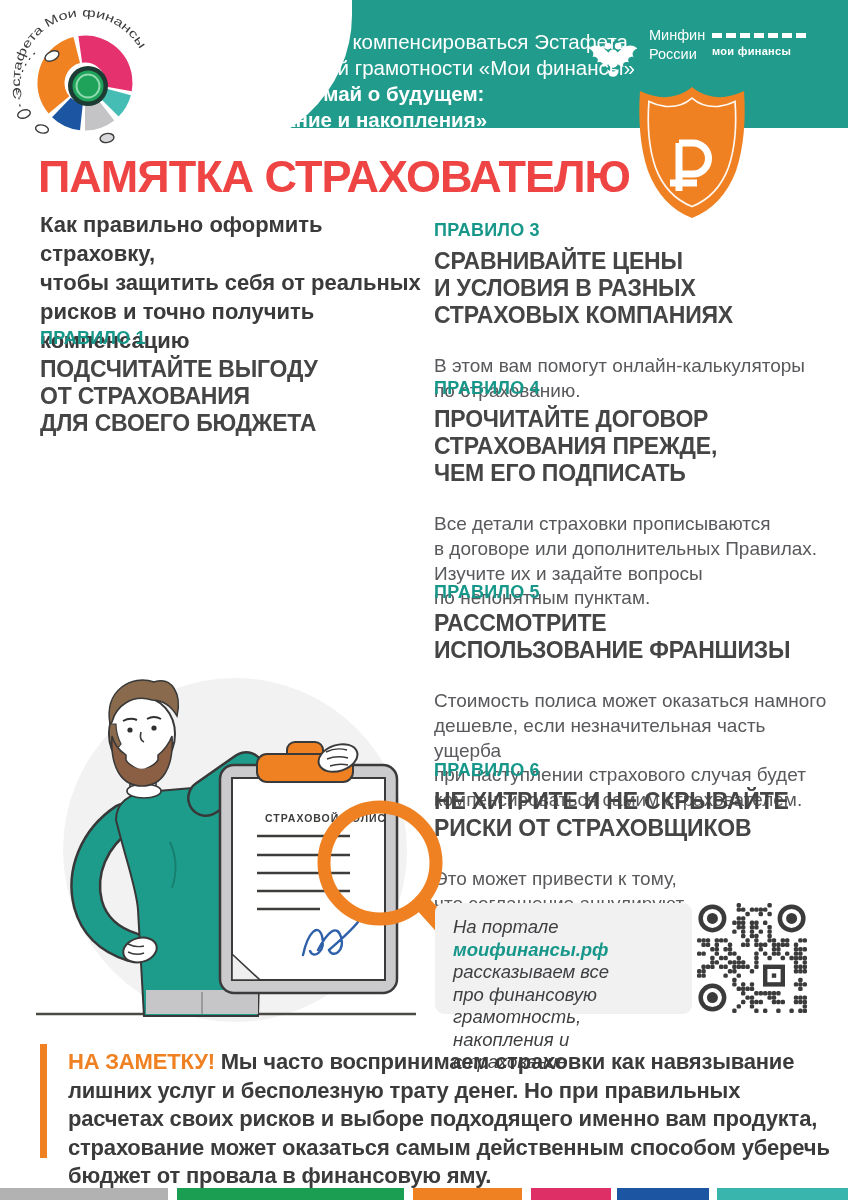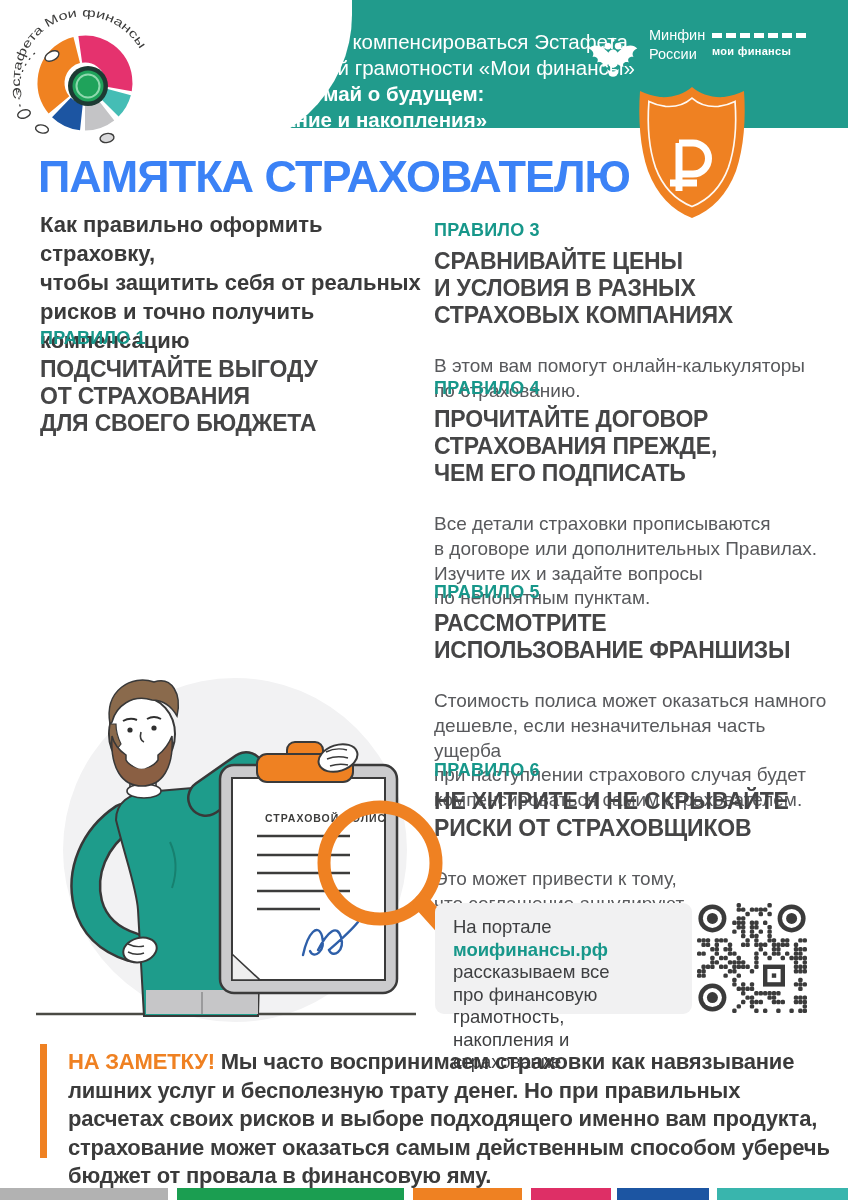--- a/index.html
+++ b/index.html
@@ -17,38 +17,38 @@
   .minfin-label{color:#fff;font-size:14.5px;line-height:1.3;margin-left:8px;}
   .myfin{position:absolute;left:712px;top:33px;width:96px;}
   .myfin-dashes{height:5px;background:repeating-linear-gradient(90deg,#fff 0 10px,transparent 10px 14px);}
   .myfin-word{color:#fff;font-weight:700;font-size:11px;letter-spacing:.3px;margin-top:7px;}
 
   
   .shield{position:absolute;left:636px;top:84px;width:112px;height:136px;}
 
   
   .title{position:absolute;left:38px;top:151px;font-size:45px;font-weight:800;
-         letter-spacing:-1px;color:#3b82f6;}
+         letter-spacing:-1px;color:#ef4444;}
   .intro{position:absolute;left:40px;top:210px;width:400px;font-size:22px;font-weight:700;
          line-height:1.32;color:#3A3A3A;}
   .rule{position:absolute;width:402px;}
   .rule-label{color:#17978A;font-size:18px;font-weight:800;letter-spacing:.2px;}
   .rule-title{color:#454546;font-size:23px;font-weight:700;line-height:1.18;margin-top:7px;letter-spacing:-.2px;}
   .rule-body{color:#58595C;font-size:19px;line-height:1.3;margin-top:25px;}
   #rule1{left:40px;top:328px;} #rule2{left:40px;top:548px;}
   #rule3{left:434px;top:220px;} #rule4{left:434px;top:378px;}
   #rule5{left:434px;top:582px;} #rule6{left:434px;top:760px;}
 
   
   .illus{position:absolute;left:20px;top:660px;width:440px;height:370px;overflow:visible;}
 
   
   .portal{position:absolute;left:435px;top:903px;width:257px;height:111px;background:#F1F1F2;
           border-radius:9px;box-sizing:border-box;padding:13px 12px 0 18px;
-          font-size:18.5px;line-height:1.22;color:#3E3F41;white-space:pre-line;}
+          font-size:18.5px;line-height:1.22;color:#3E3F41;white-space:pre-line;font-style:italic;}
   .portal .site{color:#17978A;font-weight:700;}
   .qr{position:absolute;left:697px;top:903px;width:110px;height:110px;background:#fff;}
 
   
   .note-bar{position:absolute;left:40px;top:1044px;width:7px;height:114px;background:#EF8122;}
   .note{position:absolute;left:58px;top:1038px;width:764px;font-size:22px;font-weight:700;
         line-height:1.3;color:#3B3B3B;letter-spacing:-.2px;}
   .note .note-label{color:#EF8122;}
 
   

